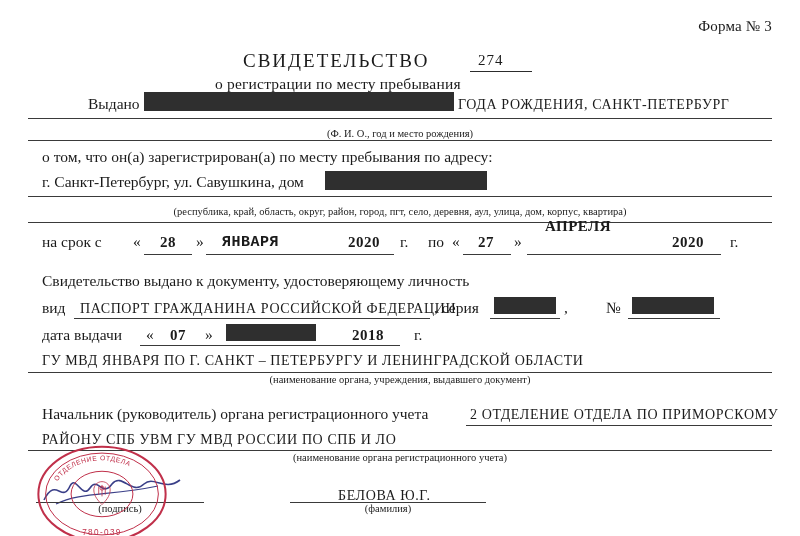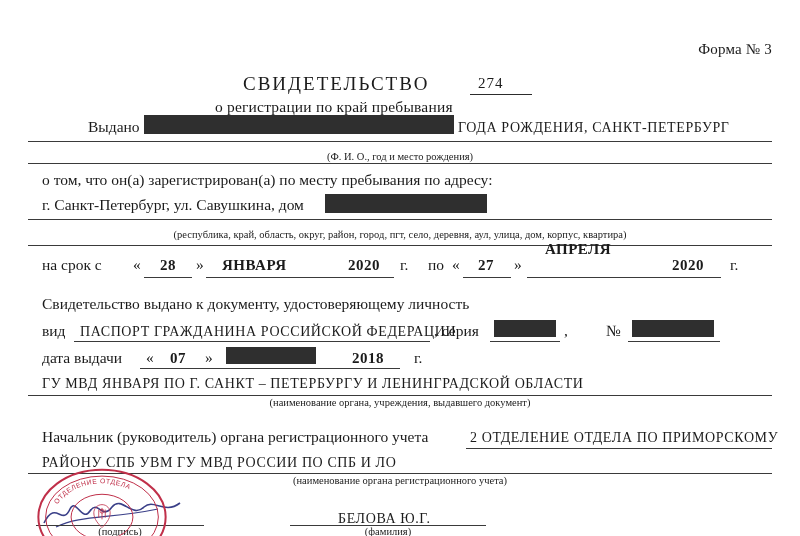--- a/index.html
+++ b/index.html
@@ -13,21 +13,20 @@
     font-family: "Liberation Serif", serif;
     color: #1b1b1b;
     overflow: hidden;
     position: relative;
   }
   .page {
     position: relative;
     width: 800px;
     height: 386px;
     box-sizing: border-box;
-    margin-top: 23px;
   }
 
   
   .form-no {
     position: absolute;
     right: 28px;
     top: 18px;
     font-size: 15px;
     letter-spacing: 0.2px;
   }
@@ -126,21 +125,21 @@
 </head>
 <body>
 
 <div class="page">
 
   <div class="form-no">Форма № 3</div>
 
   <div class="title">СВИДЕТЕЛЬСТВО</div>
   <div class="title-num">274</div>
   <div class="title-num-underline"></div>
-  <div class="subtitle">о регистрации по край пребывания</div>
+  <div class="subtitle">о регистрации по месту пребывания</div>
 
   <div class="lbl" style="left:88px; top:95px;">Выдано</div>
   <div class="redact" style="left:144px; top:92px; width:310px; height:19px;"></div>
   <div class="lbl-caps" style="left:458px; top:97px;">ГОДА РОЖДЕНИЯ, САНКТ-ПЕТЕРБУРГ</div>
   <div class="rule" style="left:28px; top:118px; width:744px;"></div>
 
   <div class="rule" style="left:28px; top:140px; width:744px;"></div>
   <div class="center-cap" style="left:0; top:128px; width:800px;">(Ф. И. О., год и место рождения)</div>
 
   <div class="lbl" style="left:42px; top:148px;">о том, что он(а) зарегистрирован(а) по месту пребывания по адресу:</div>
@@ -148,21 +147,21 @@
   <div class="lbl" style="left:42px; top:173px;">г. Санкт-Петербург, ул. Савушкина, дом</div>
   <div class="redact" style="left:325px; top:171px; width:162px; height:19px;"></div>
   <div class="rule" style="left:28px; top:196px; width:744px;"></div>
   <div class="center-cap" style="left:0; top:206px; width:800px;">(республика, край, область, округ, район, город, пгт, село, деревня, аул, улица, дом, корпус, квартира)</div>
   <div class="rule" style="left:28px; top:222px; width:744px;"></div>
 
   <div class="lbl" style="left:42px; top:233px;">на срок с</div>
   <div class="lbl" style="left:133px; top:233px;">«</div>
   <div class="valbold" style="left:160px; top:234px;">28</div>
   <div class="lbl" style="left:196px; top:233px;">»</div>
-  <div class="valbold" style="left:222px; top:234px;">ЯНВАРЯ</div>
+  <div class="valbold" style="left:222px; top:234px;font-family:Liberation Mono, monospace;">ЯНВАРЯ</div>
   <div class="valbold" style="left:348px; top:234px;">2020</div>
   <div class="lbl" style="left:400px; top:233px;">г.</div>
   <div class="lbl" style="left:428px; top:233px;">по</div>
   <div class="lbl" style="left:452px; top:233px;">«</div>
   <div class="valbold" style="left:478px; top:234px;">27</div>
   <div class="lbl" style="left:514px; top:233px;">»</div>
   <div class="valbold" style="left:545px; top:218px;">АПРЕЛЯ</div>
   <div class="valbold" style="left:672px; top:234px;">2020</div>
   <div class="lbl" style="left:730px; top:233px;">г.</div>
 

